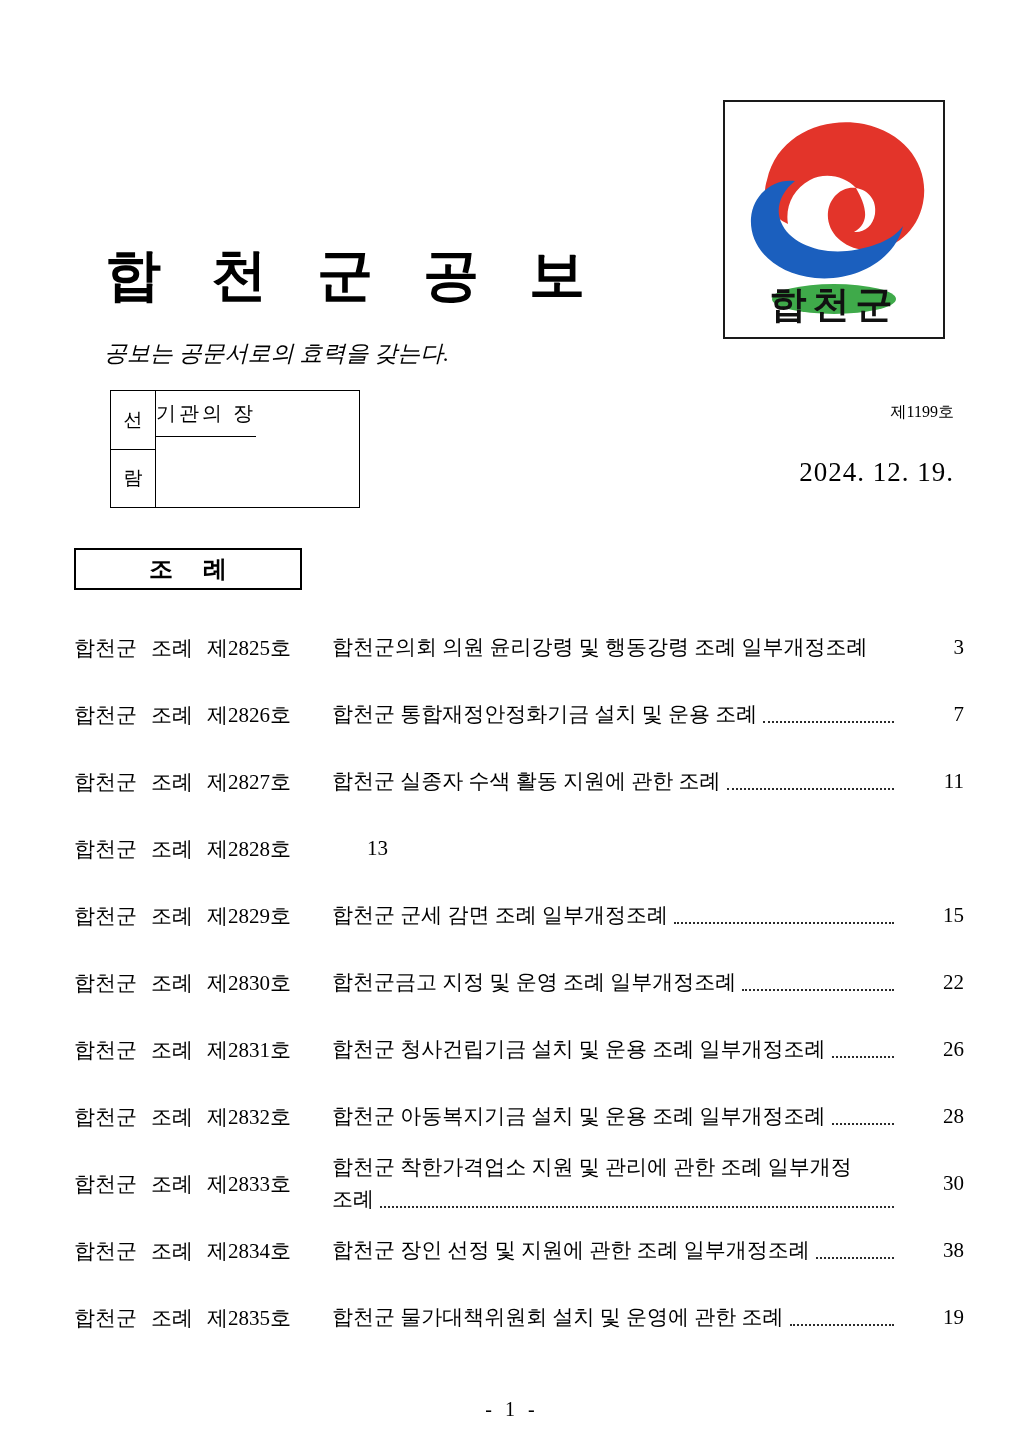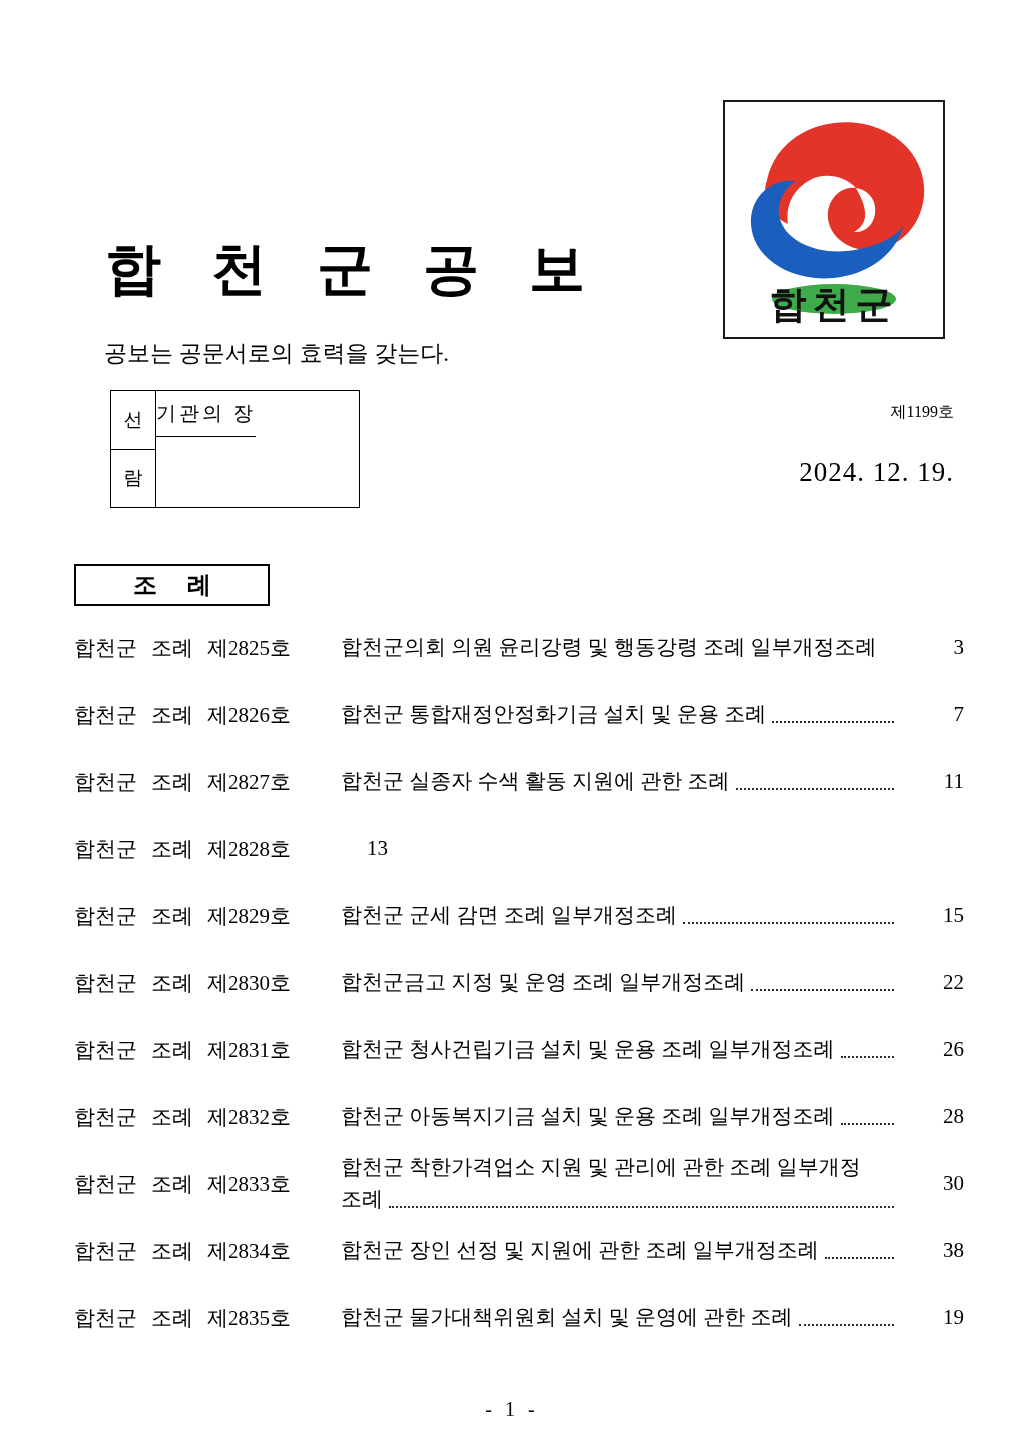--- a/index.html
+++ b/index.html
@@ -30,32 +30,33 @@
     border: 2px solid #1a1a1a;
     background: #ffffff;
     box-sizing: border-box;
   }
   .emblem svg { display: block; }
 
   
   .main-title {
     position: absolute;
     left: 105px;
-    top: 232px;
+    top: 238px;
     font-size: 56px;
     font-weight: bold;
     letter-spacing: 18px;
     white-space: nowrap;
   }
   .subtitle {
     position: absolute;
     left: 104px;
     top: 338px;
     font-size: 23px;
     white-space: nowrap;
+    font-style: italic;
   }
 
   
   .stamp-box {
     position: absolute;
     left: 110px;
     top: 390px;
     width: 250px;
     height: 118px;
     border: 1.5px solid #000;
@@ -109,32 +110,31 @@
     font-size: 27px;
     letter-spacing: 1px;
     white-space: nowrap;
   }
 
   
   .section-label {
     position: absolute;
     left: 74px;
     top: 548px;
-    width: 196px;
+    width: 228px;
     height: 42px;
     border: 2px solid #000;
     box-sizing: border-box;
     display: flex;
     align-items: center;
     justify-content: center;
     font-size: 24px;
     font-weight: bold;
     letter-spacing: 12px;
     text-indent: 12px;
-    margin-top: 16px;
   }
 
   
   .toc {
     position: absolute;
     left: 74px;
     top: 614px;
     width: 890px;
   }
   .toc-row {
@@ -151,21 +151,20 @@
   }
   .toc-prefix .gap { display: inline-block; width: 14px; }
   .toc-mid {
     flex: 1;
     position: relative;
     padding-right: 8px;
   }
   .toc-title {
     display: block;
     line-height: 1.5;
-    margin-left: 9px;
   }
   .toc-leader {
     flex: 1;
     border-bottom: 2px dotted #2b2b2b;
     margin: 0 6px 7px 6px;
     min-width: 10px;
   }
   .toc-line {
     display: flex;
     align-items: flex-end;

